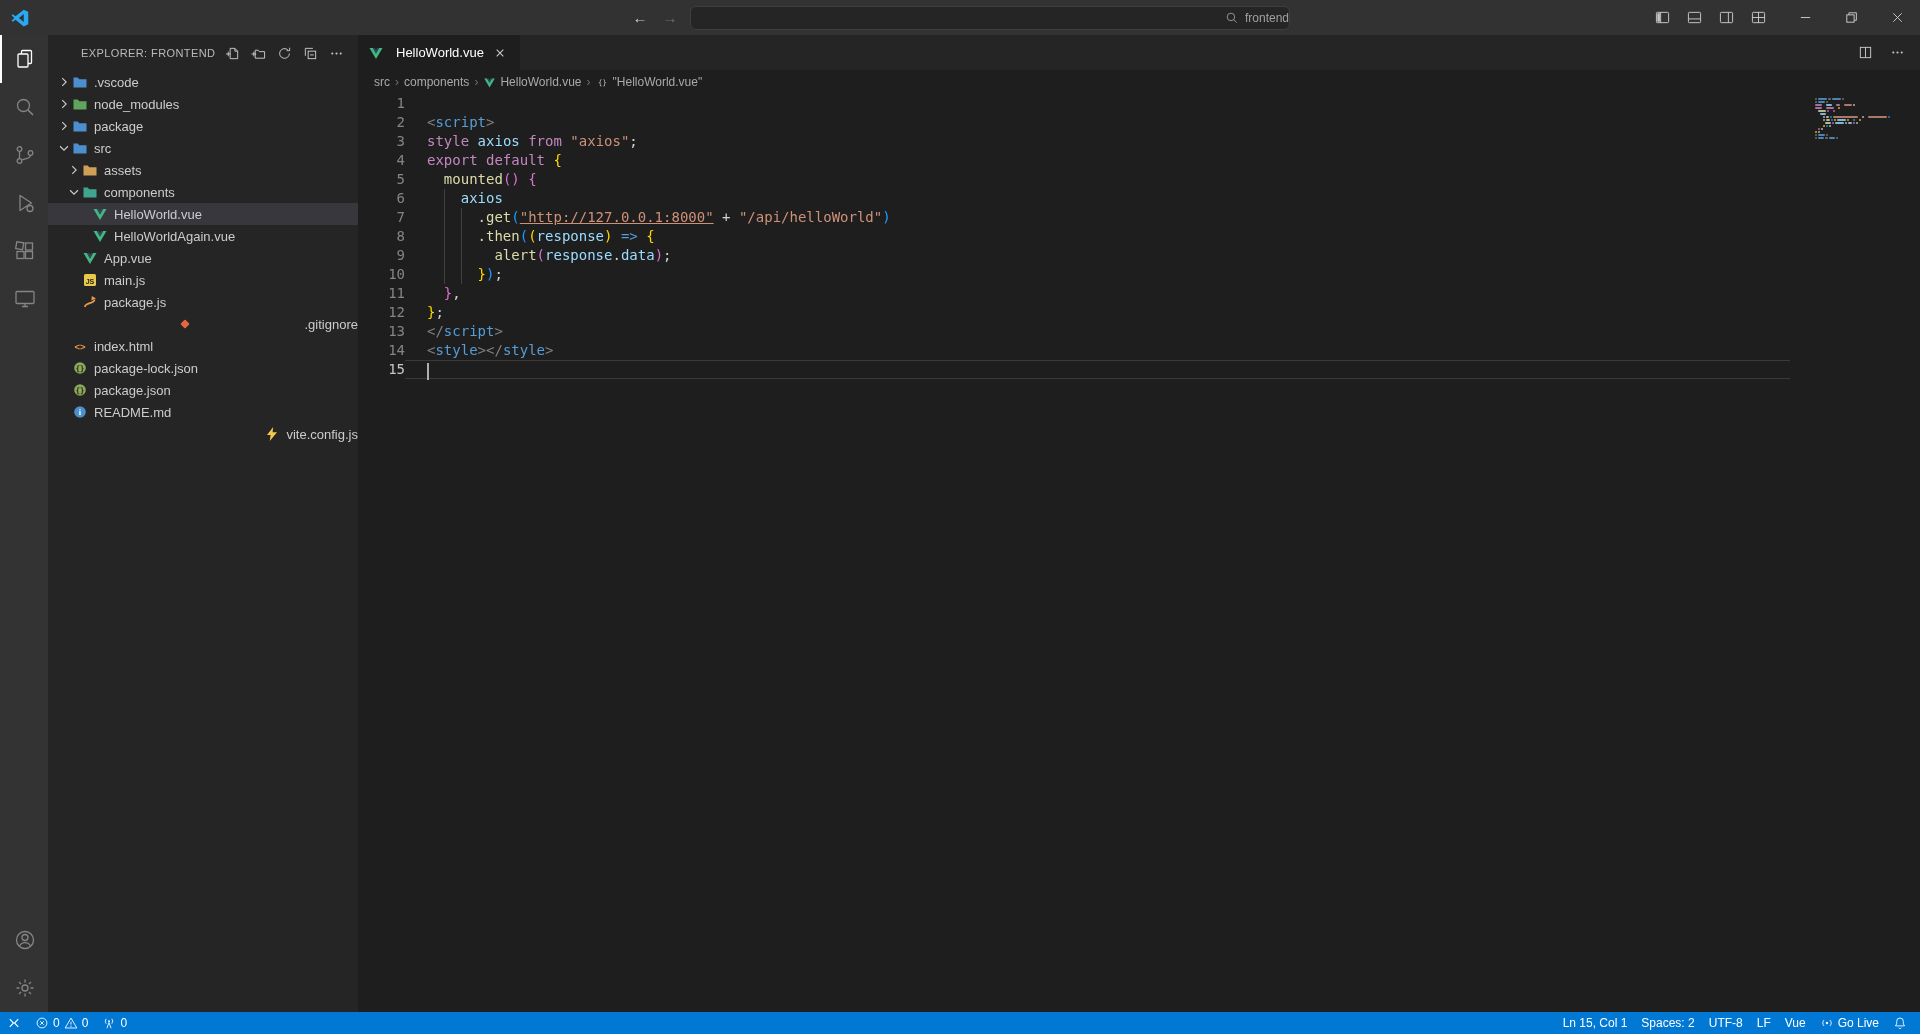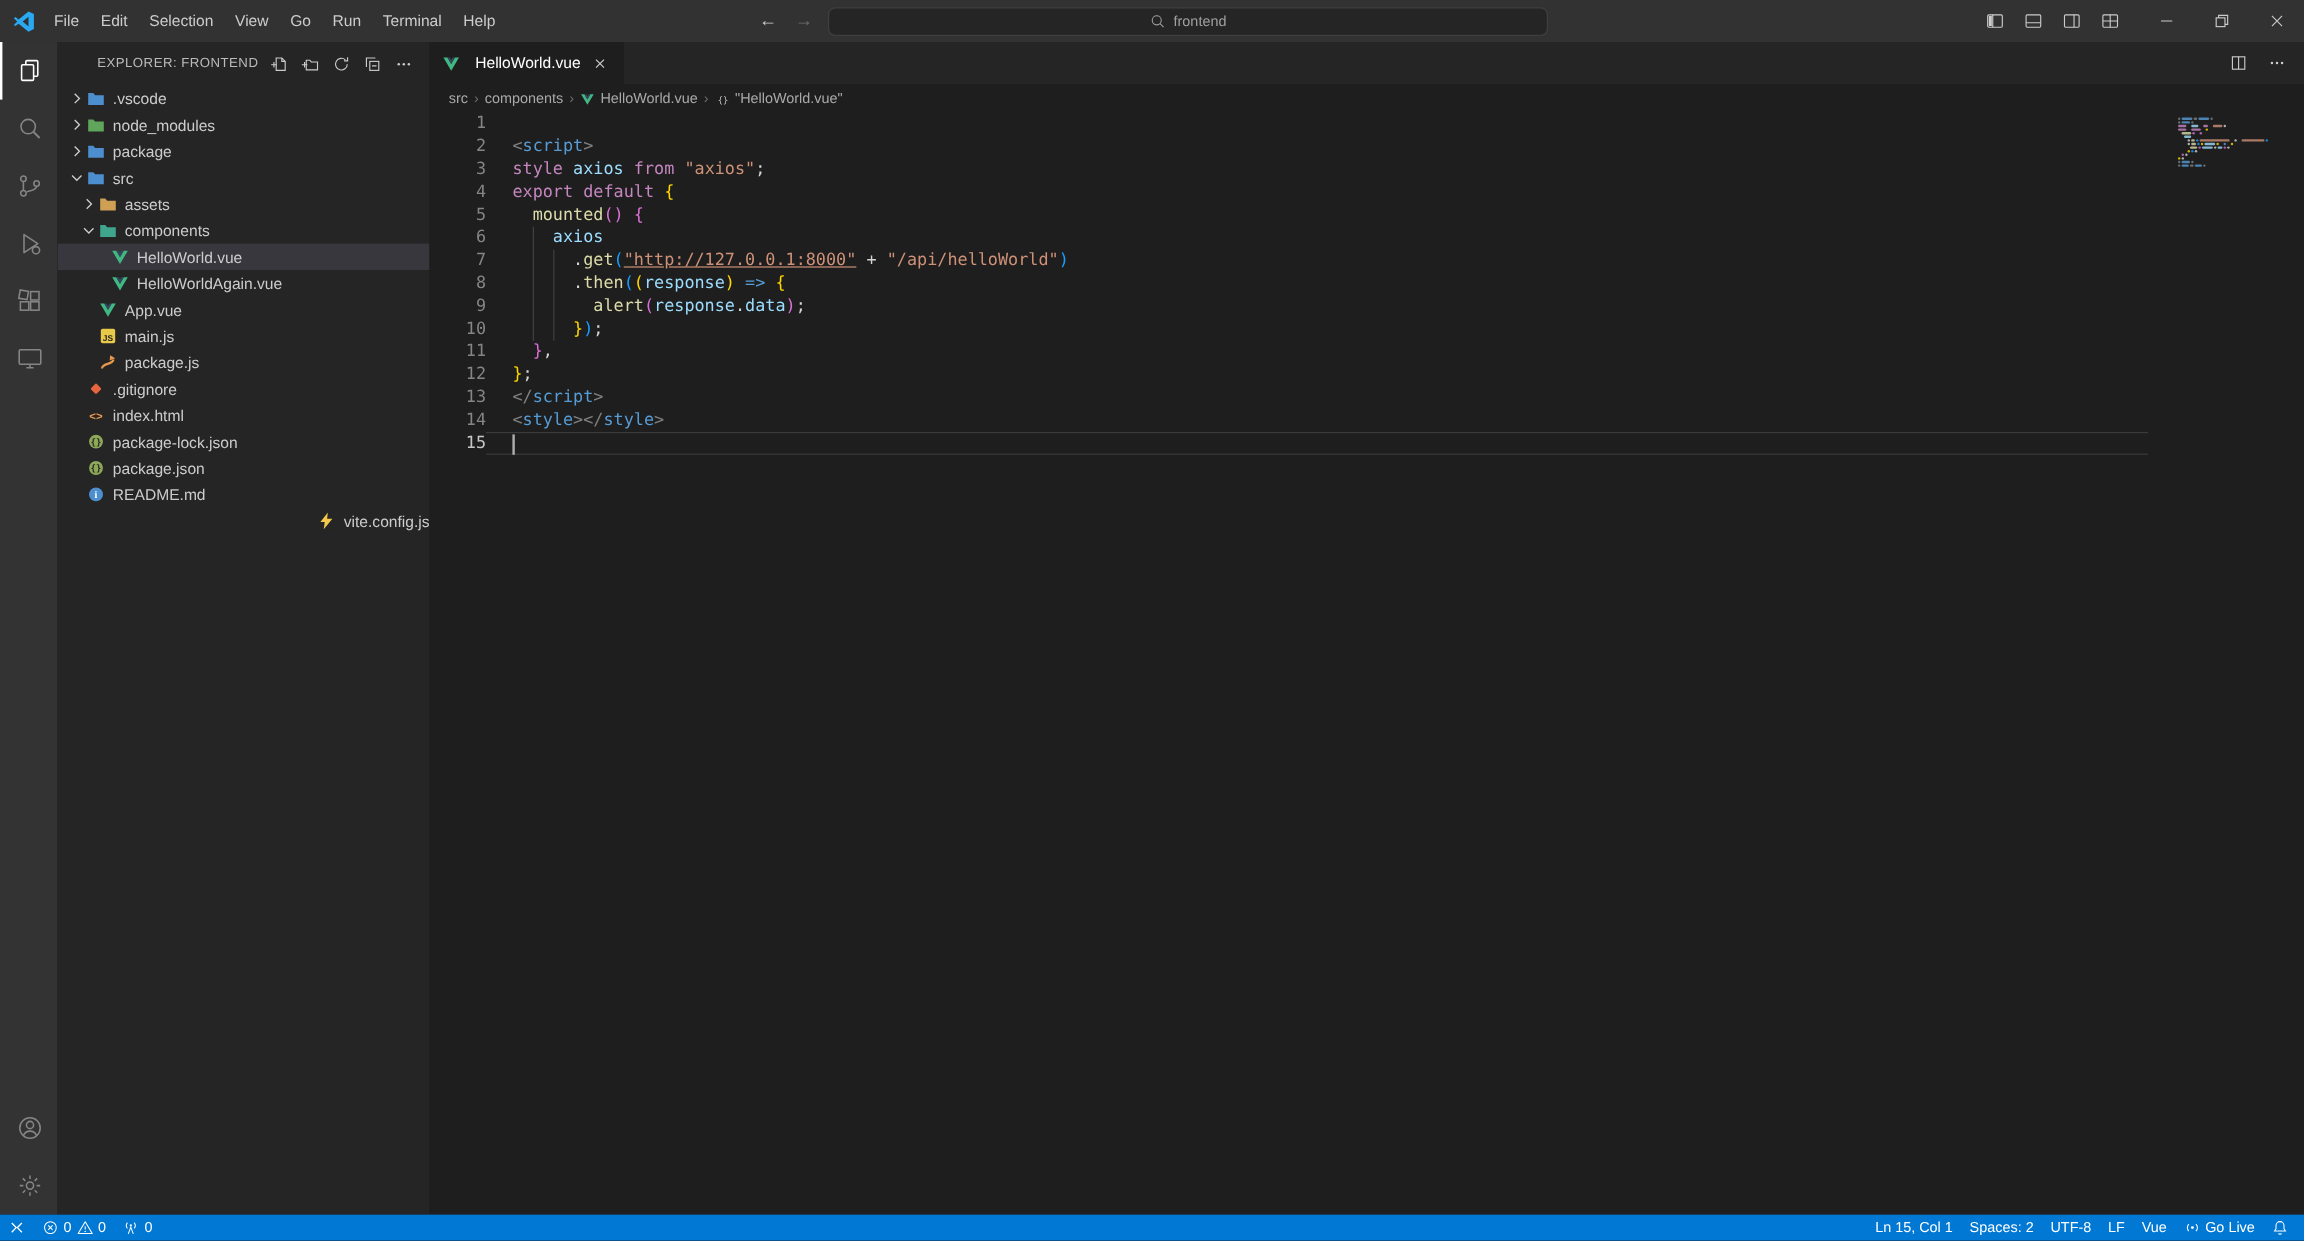--- a/index.html
+++ b/index.html
@@ -13,21 +13,21 @@
 
   
   .titlebar { height:35px; background:#323233; display:flex; align-items:center; position:relative; padding-left:10px; }
   .vscode-logo { width:20px; height:20px; margin-right:6px; }
   .menubar { display:flex; height:100%; align-items:center; }
   .menu-item { padding:0 9px; height:24px; line-height:24px; border-radius:4px; color:#cccccc; cursor:default; }
   .center-cluster { position:absolute; left:50%; top:0; height:35px; transform:translateX(-50%); display:flex; align-items:center; gap:10px; }
   .nav-arrow { font-size:15px; color:#cccccc; width:20px; text-align:center; }
   .nav-arrow.dim { color:#6f6f6f; }
   .search-box { width:600px; height:24px; background:#252526; border:1px solid #3f3f41; border-radius:6px;
-    display:flex; align-items:center; justify-content:center; gap:6px; color:#a0a0a0; font-size:12px; }
+    display:flex; align-items:center; justify-content:flex-end; gap:6px; color:#a0a0a0; font-size:12px; }
   .tb-right { margin-left:auto; display:flex; align-items:center; height:100%; }
   .layout-icons { display:flex; align-items:center; gap:4px; margin-right:10px; }
   .layout-icons .icon-btn { width:28px; height:24px; display:flex; align-items:center; justify-content:center; border-radius:4px; }
   .win-btn { width:46px; height:35px; display:flex; align-items:center; justify-content:center; }
 
   
   .main { display:flex; height:977px; }
 
   .activitybar { width:48px; background:#333333; display:flex; flex-direction:column; }
   .ab-item { width:48px; height:48px; display:flex; align-items:center; justify-content:center; border-left:2px solid transparent; }
@@ -90,30 +90,20 @@
 </head>
 <body>
 
 <div class="titlebar">
   <span class="vscode-logo">
       <svg width="20" height="20" viewBox="0 0 16 16">
         <path d="M11 1.3 14.6 3v10L11 14.7 4.4 9.4 2.3 11 1.2 10.2 3.5 8 1.2 5.8 2.3 5l2.1 1.6z" fill="#29a9f2"></path>
         <path d="M11 4.8v6.4L7.1 8z" fill="#323233"></path>
       </svg>
     </span>
-  <div class="menubar">
-      <div class="menu-item">File</div>
-      <div class="menu-item">Edit</div>
-      <div class="menu-item">Selection</div>
-      <div class="menu-item">View</div>
-      <div class="menu-item">Go</div>
-      <div class="menu-item">Run</div>
-      <div class="menu-item">Terminal</div>
-      <div class="menu-item">Help</div>
-    </div>
   <div class="center-cluster">
     <span class="nav-arrow">←</span>
     <span class="nav-arrow dim">→</span>
     <div class="search-box">
       <span id="search-icon-slot">
           <svg width="14" height="14" viewBox="0 0 16 16">
             <circle cx="6.8" cy="6.8" r="4.3" stroke="#a0a0a0" fill="none"></circle>
             <path d="M10 10l3.3 3.3" stroke="#a0a0a0"></path>
           </svg>
         </span>
@@ -386,21 +376,21 @@
         <div class="tree-row" style="padding-left: 18px;">
           <span class="ch"></span>
           <span class="fi">
             <svg width="16" height="16" viewBox="0 0 16 16">
               <path d="M3 13c0-4.5 9-3 9.6-7.4" stroke="#e8984a" stroke-width="1.8" fill="none"></path>
               <path d="M9.8 2 14 4.6 9.4 6.4z" fill="#e8984a"></path>
             </svg>
           </span>
           <span class="tree-label">package.js</span>
         </div>
-        <div class="tree-row" style="padding-left: 8px;">
+        <div class="tree-row" style="padding-left: 8px; justify-content: space-between;">
           <span class="ch"></span>
           <span class="fi">
             <svg width="16" height="16" viewBox="0 0 16 16">
               <rect x="4.7" y="4.7" width="6.6" height="6.6" rx="1" transform="rotate(45 8 8)" fill="#e8643f"></rect>
             </svg>
           </span>
           <span class="tree-label">.gitignore</span>
         </div>
         <div class="tree-row" style="padding-left: 8px;">
           <span class="ch"></span>

